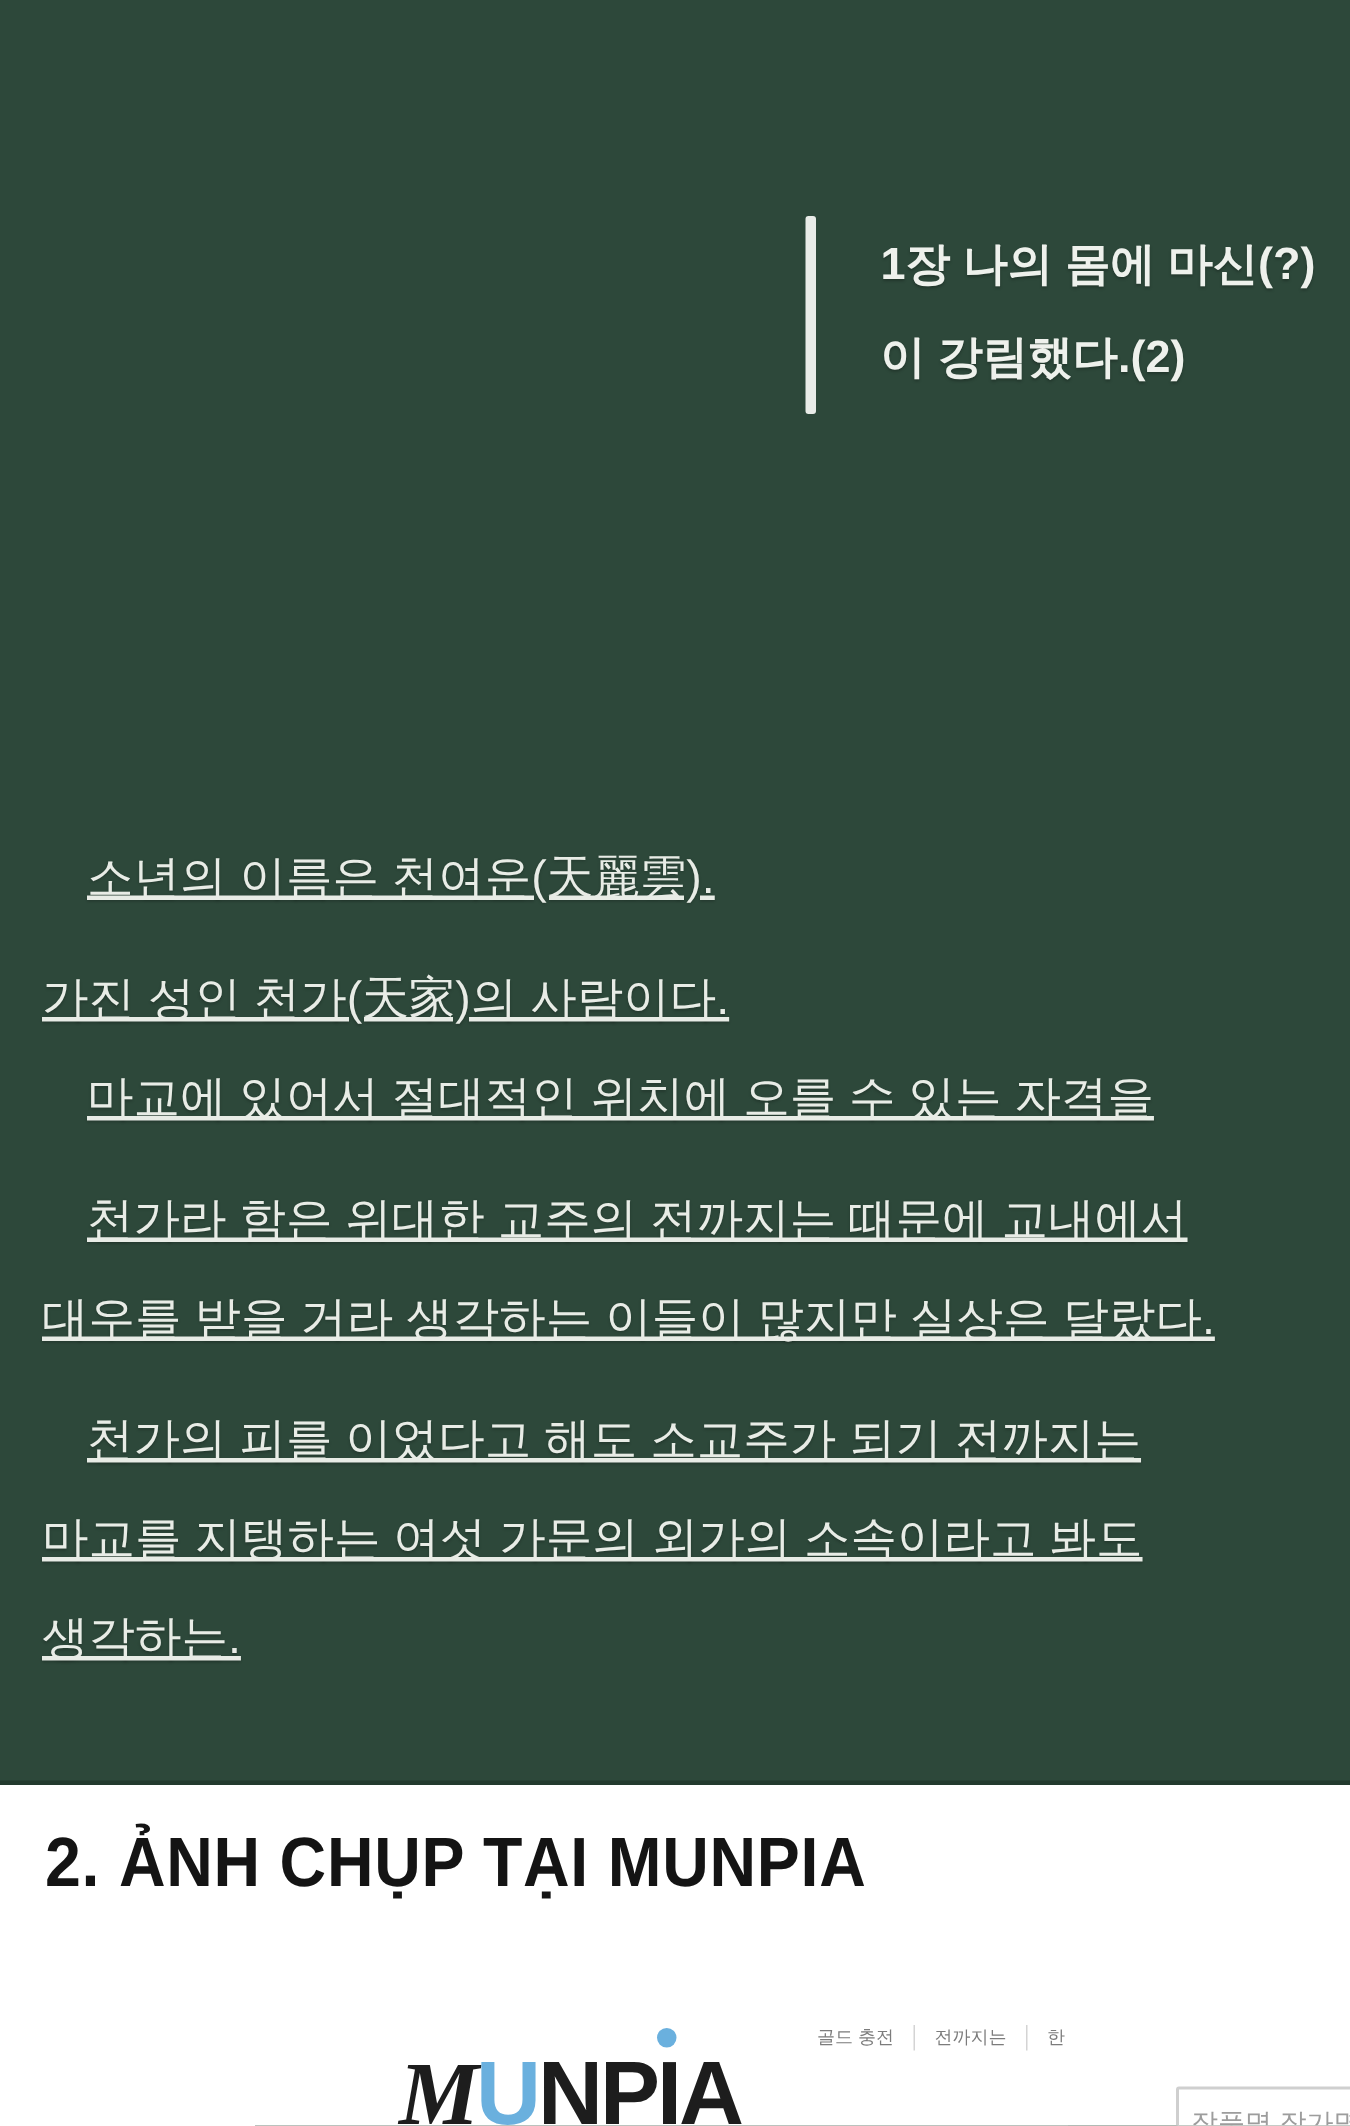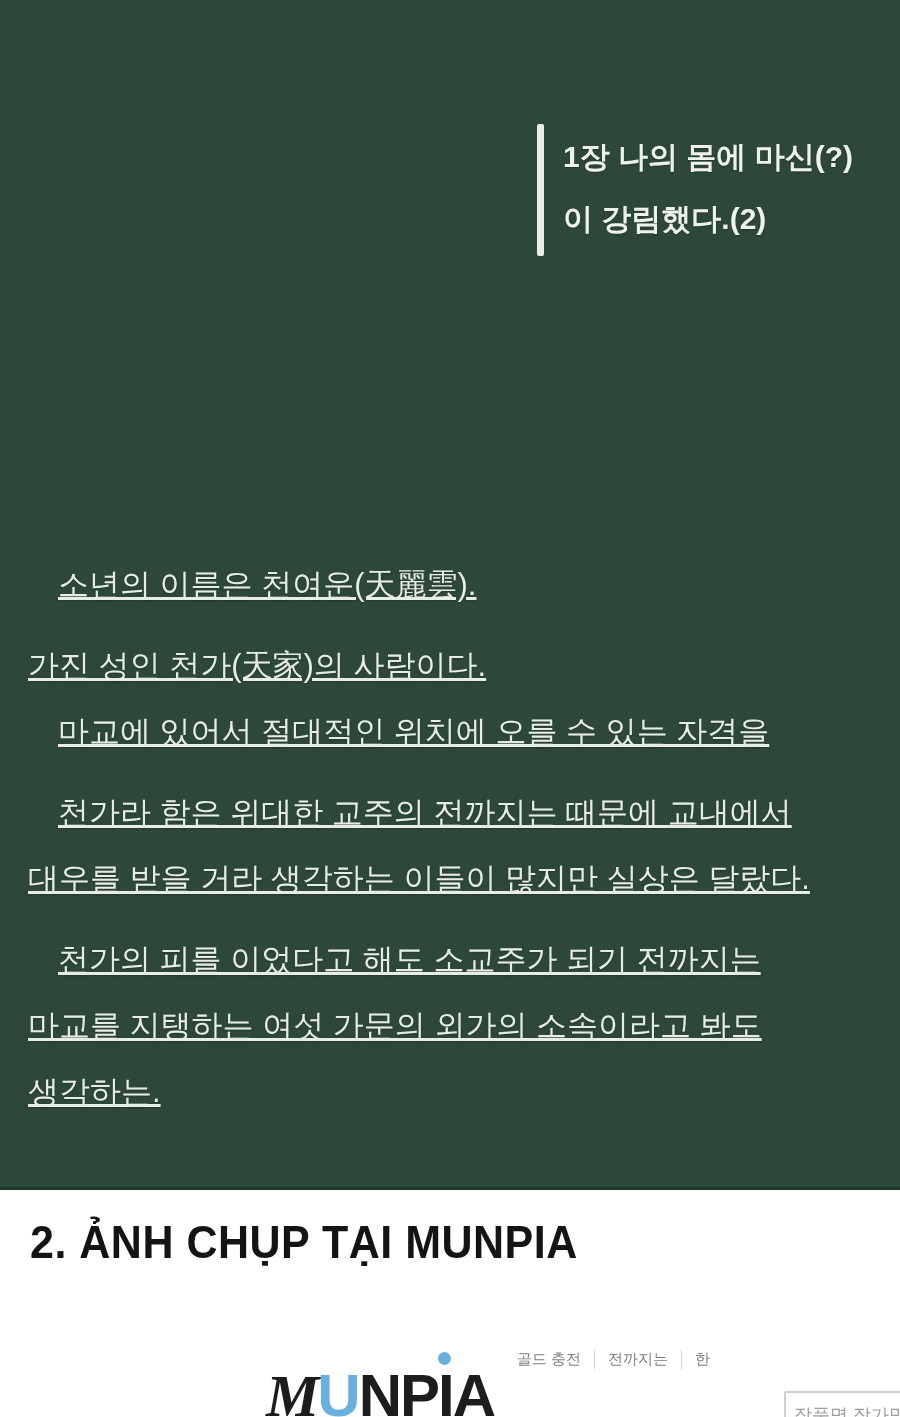--- a/index.html
+++ b/index.html
@@ -16,22 +16,23 @@
   .reader {
     position: absolute;
     left: 0; top: 0;
     width: 900px; height: 1190px;
     background: #2d483a;
     border-bottom: 3px solid #223a2e;
     box-sizing: border-box;
   }
   .chapter-title {
     position: absolute;
-    left: 537px; top: 124px;
+    left: 537px; top: 144px;
     display: flex;
+    gap: 24px;
   }
   .chapter-bar {
     width: 7px;
     height: 132px;
     background: #e9ece8;
     border-radius: 2px;
     flex: 0 0 auto;
   }
   .chapter-lines {
     margin-left: 19px;
@@ -75,21 +76,21 @@
     transform-origin: top left;
     white-space: nowrap;
   }
 
   
   .munpia-nav {
     position: absolute;
     right: 2px; top: 160px;
     display: flex;
     align-items: center;
-    font-size: 15px;
+    font-size: 12px;
     color: #7c7c7c;
     white-space: nowrap;
   }
   .munpia-nav .nav-item { padding: 0 13px; cursor: pointer; }
   .munpia-nav .nav-item + .nav-item { border-left: 1px solid #d4d4d4; }
   .munpia-nav .nav-item:last-child { padding-right: 0; }
 
   .munpia-search {
     position: absolute;
     left: 784px; top: 201px;

